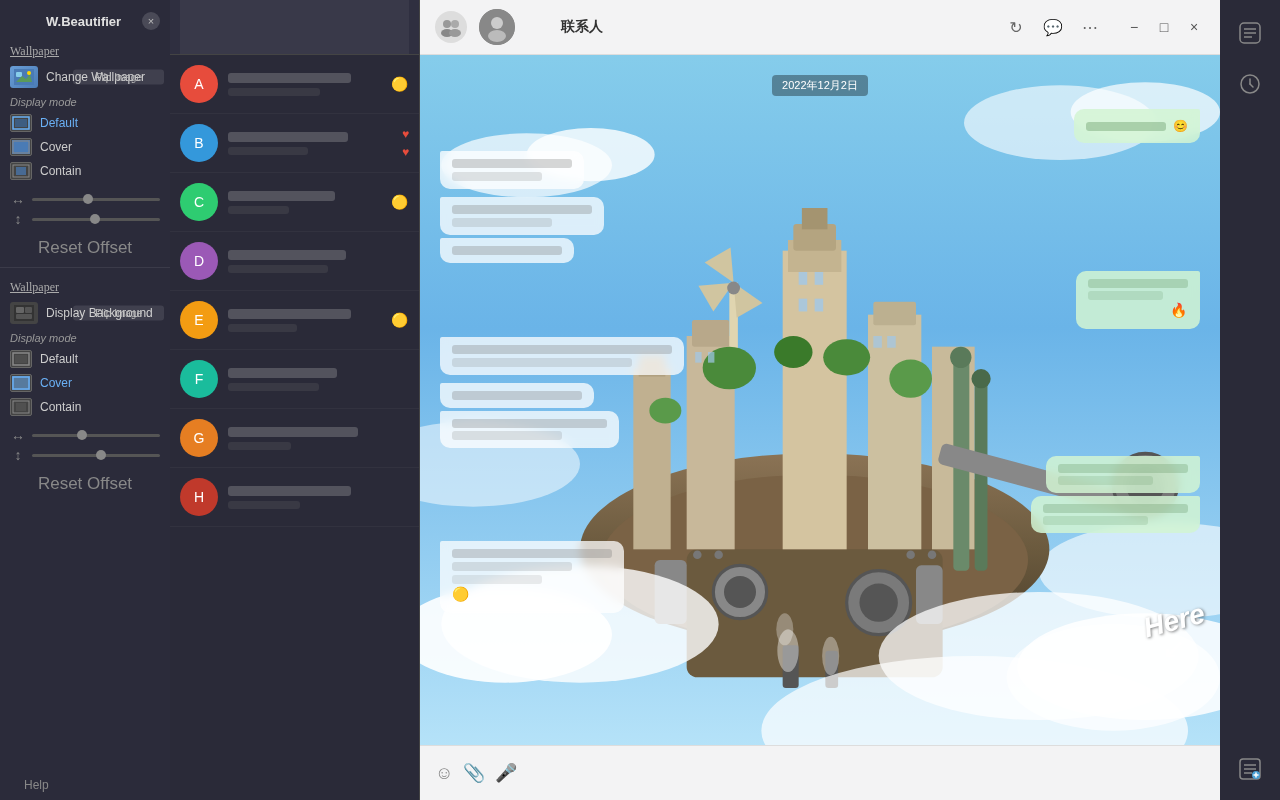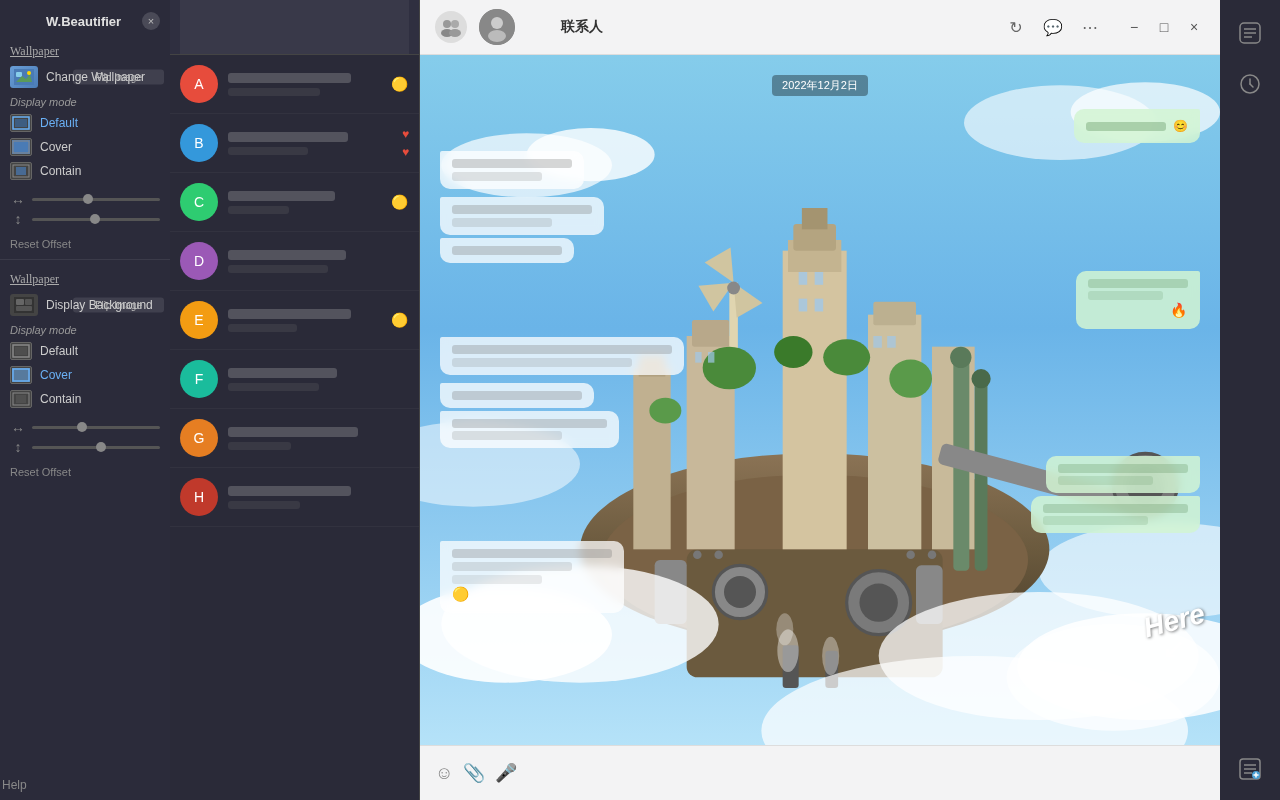--- a/index.html
+++ b/index.html
@@ -168,36 +168,36 @@
     .slider-thumb {
       position: absolute;
       width: 10px;
       height: 10px;
       background: #888;
       border-radius: 50%;
       top: -3.5px;
     }
 
     .reset-btn {
-      text-align: left;
+      text-align: center;
       padding: 3px 10px;
-      font-size: 11px;
+      font-size: 17px;
       color: #888;
       cursor: pointer;
     }
 
     .sidebar-divider {
       height: 1px;
       background: rgba(255,255,255,0.08);
       margin: 6px 0;
     }
 
     .help-link {
       margin-top: auto;
-      padding: 8px 2px;
+      padding: 8px 24px;
       font-size: 12px;
       color: #888;
       cursor: pointer;
     }
 
     
     .chat-panel {
       width: 250px;
       min-width: 250px;
       height: 800px;

